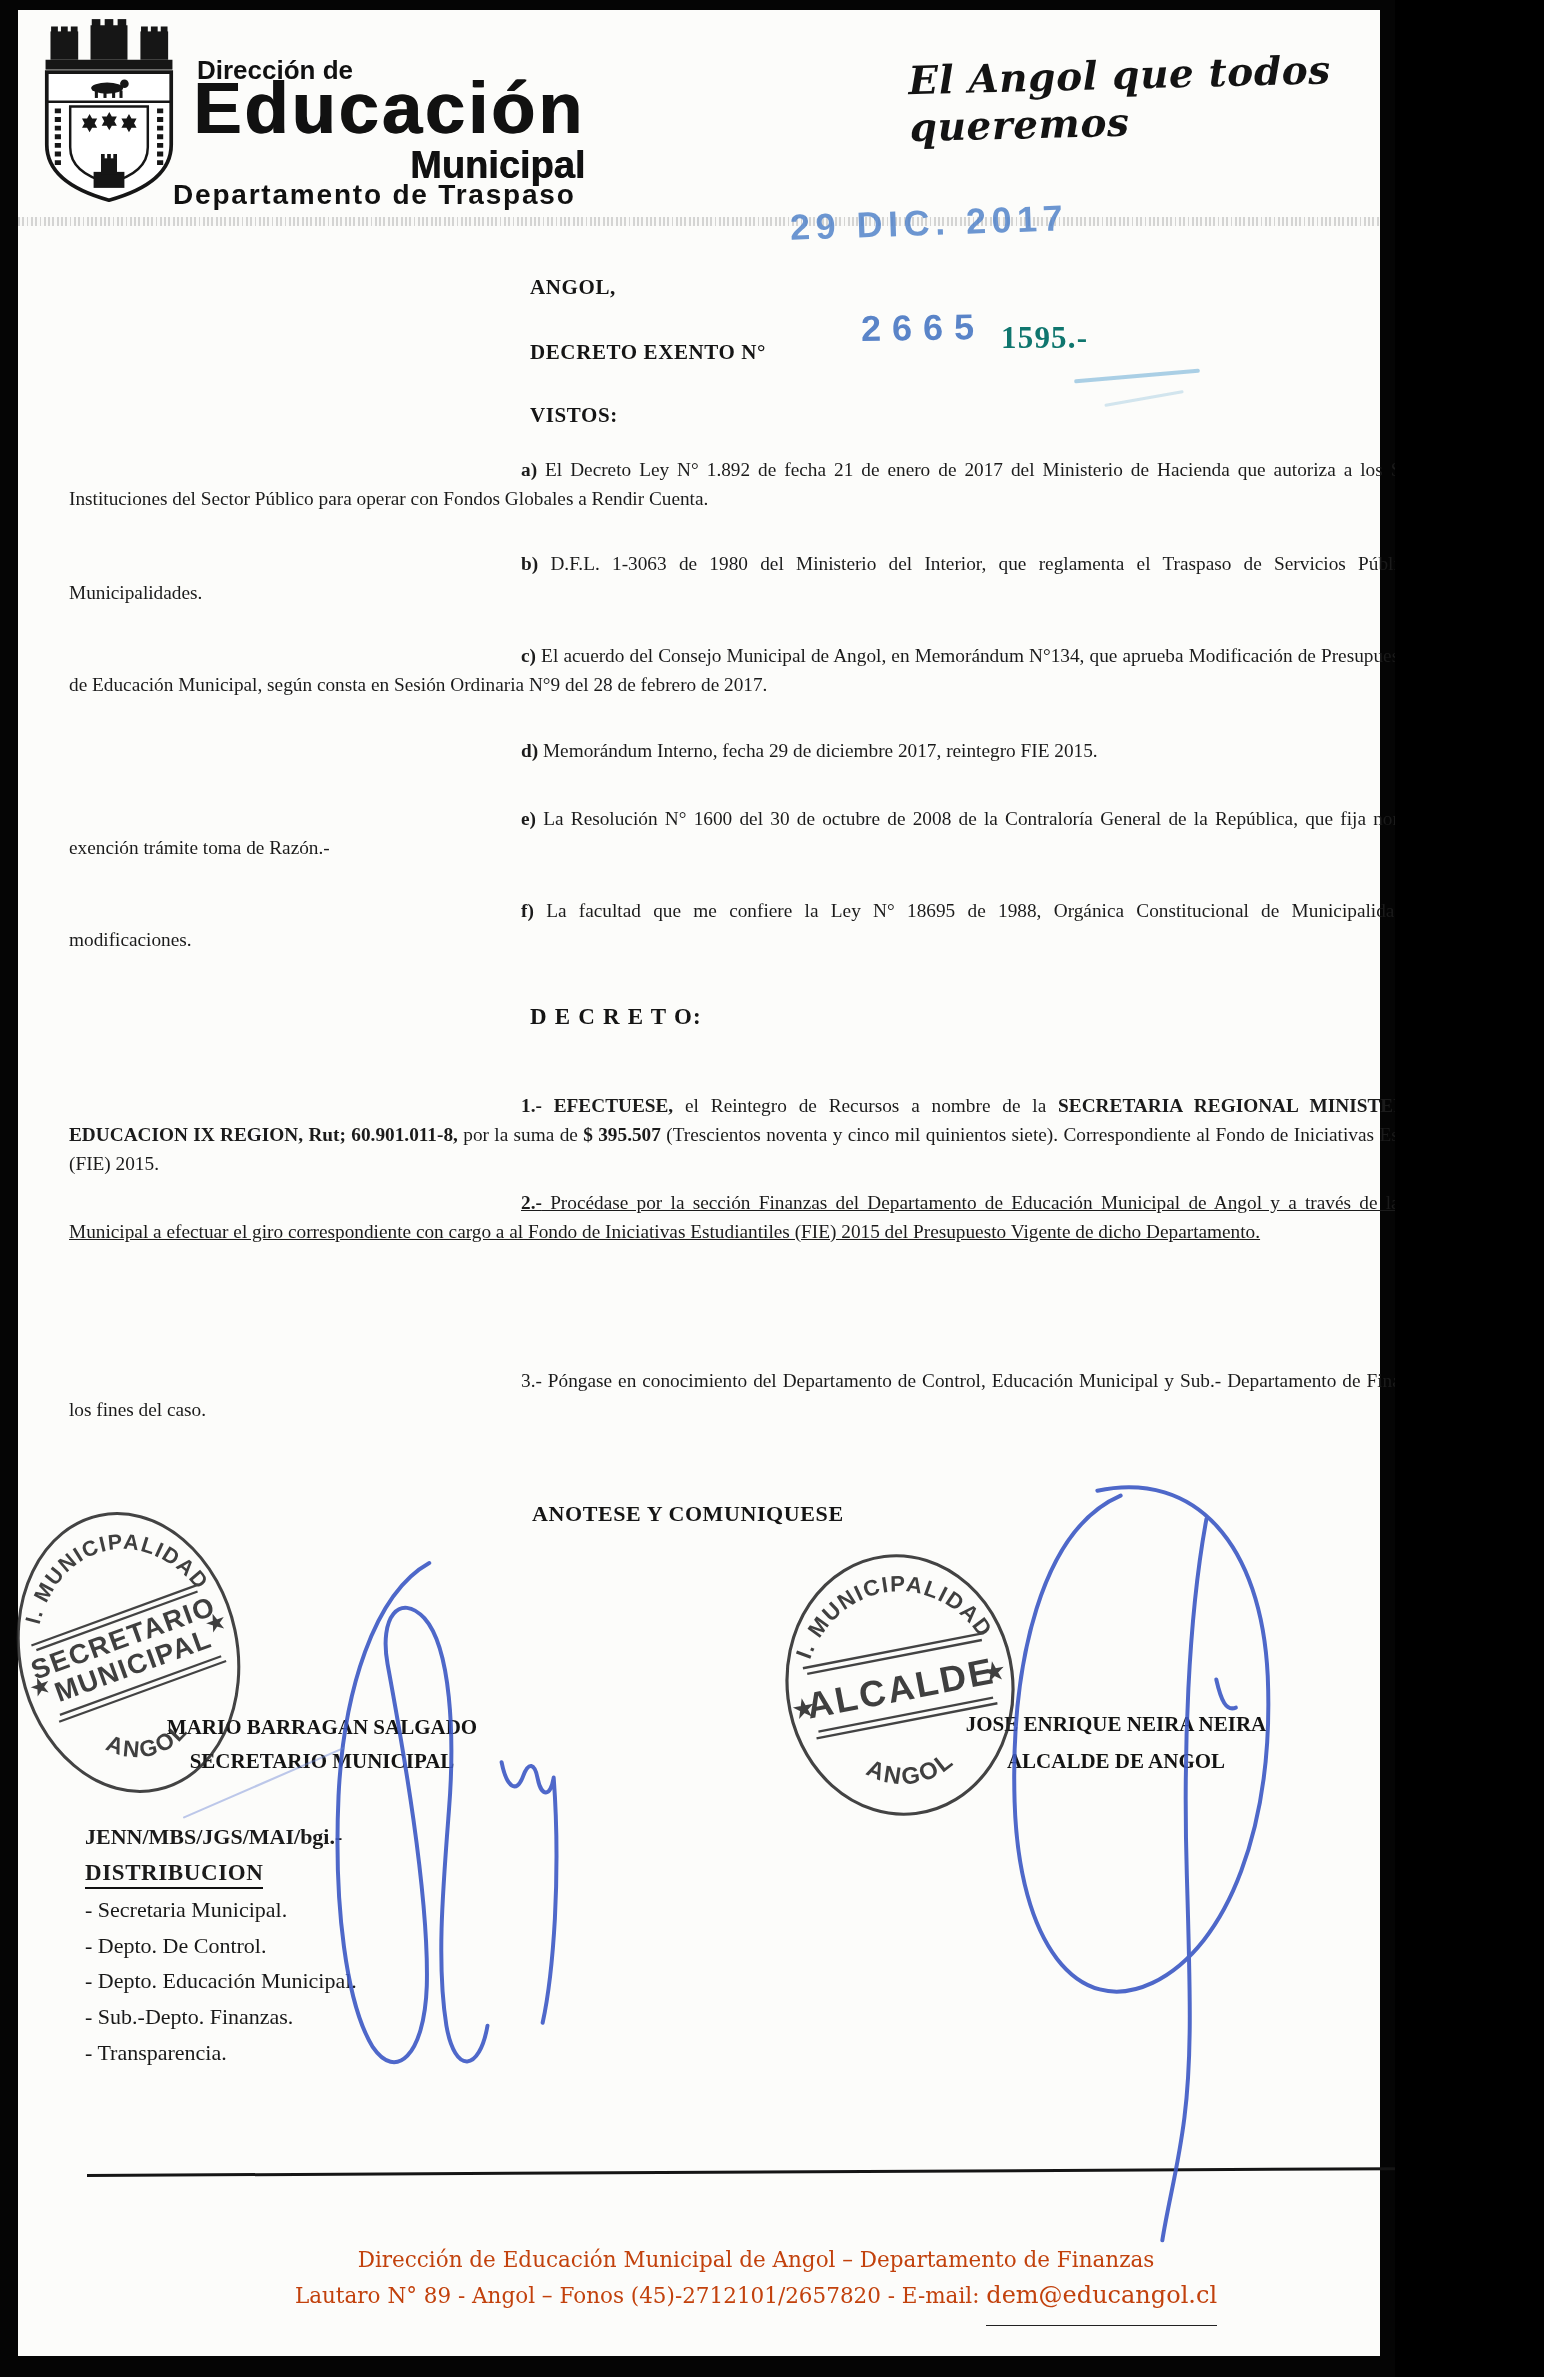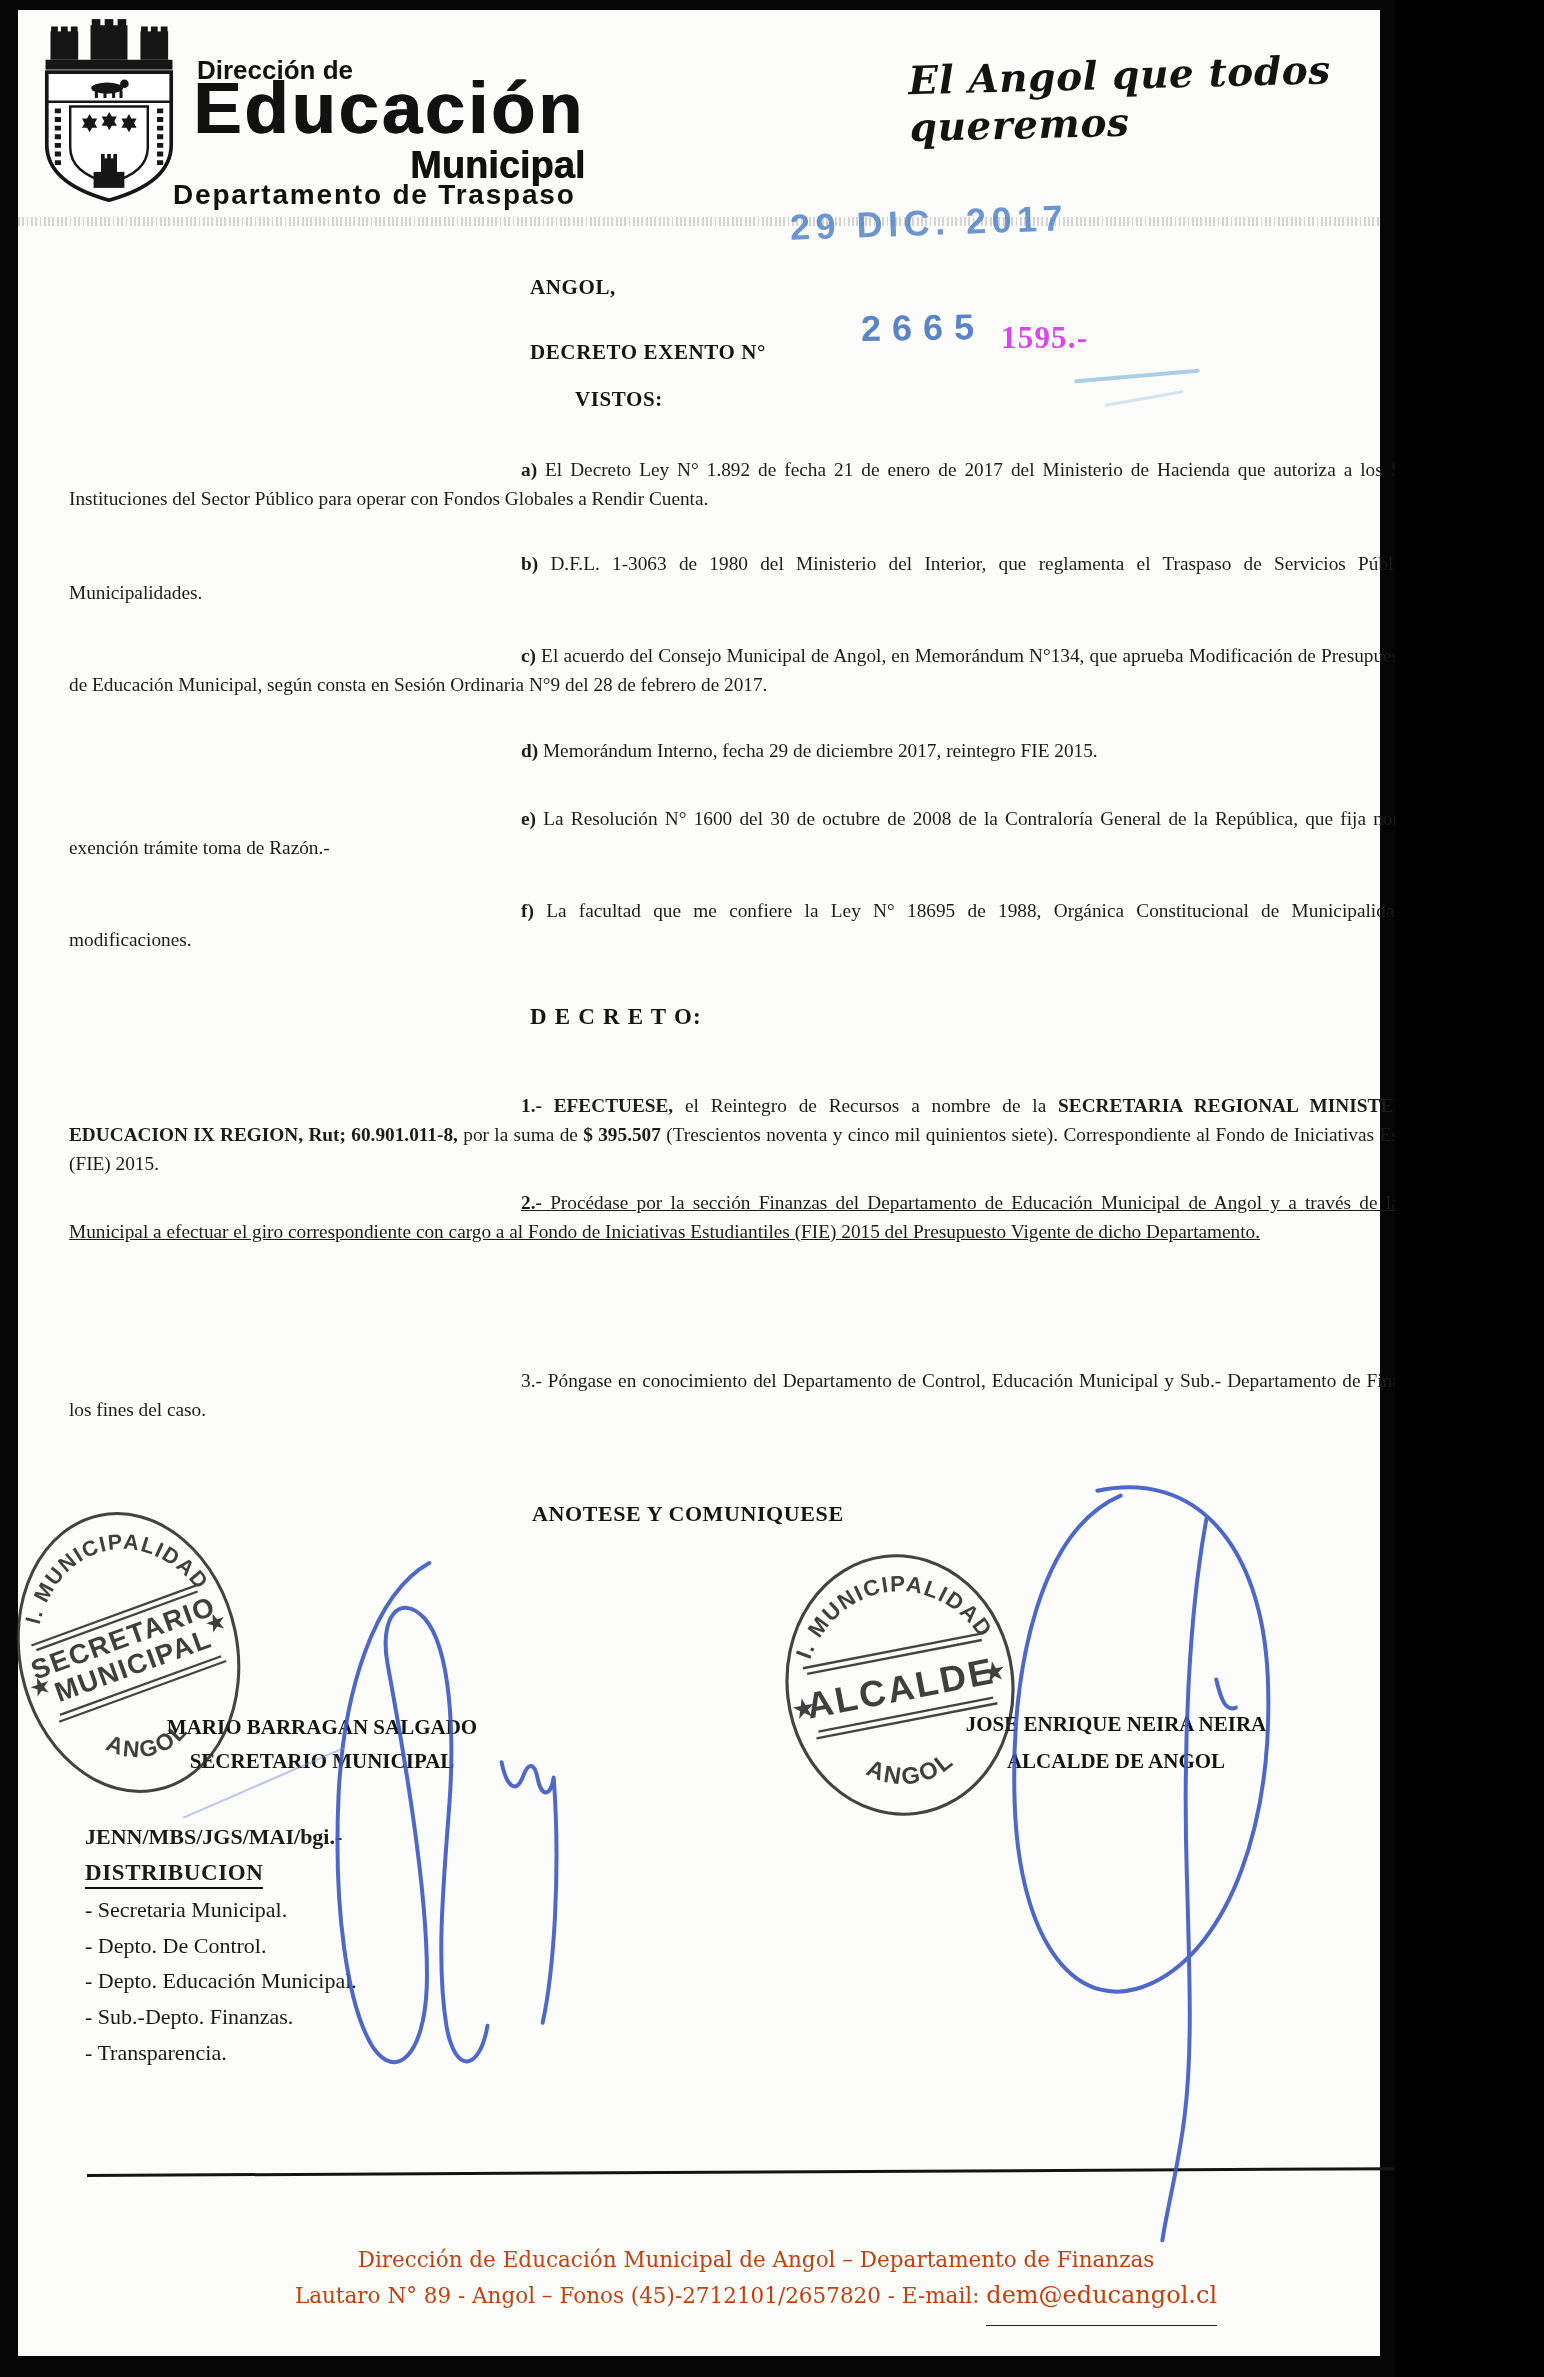--- a/index.html
+++ b/index.html
@@ -17,21 +17,21 @@
   .slogan{position:absolute;left:909px;top:51px;font:italic bold 39px/1.2 "DejaVu Serif",serif;
           color:#131313;transform:rotate(-1.5deg);letter-spacing:0.6px;}
   .dotted-band{position:absolute;left:18.4px;right:14.7px;top:217px;height:9.2px;opacity:.65;
      background:repeating-linear-gradient(90deg, rgba(140,140,140,.55) 0 1.8px, rgba(225,225,225,.15) 1.8px 4.3px);}
   
   .date-stamp{position:absolute;left:790px;top:205px;font:bold 36px/1 "Liberation Sans",sans-serif;
      color:#4d80c9;letter-spacing:5.5px;transform:rotate(-2deg);opacity:.82;}
   .num-stamp{position:absolute;left:861px;top:310px;font:bold 36px/1 "Liberation Sans",sans-serif;
      color:#3e70c0;letter-spacing:11px;transform:rotate(-1deg);opacity:.85;}
   .decree-number{position:absolute;left:1001px;top:322px;font:bold 31px/1 "Liberation Serif",serif;
-     color:#d946ef;letter-spacing:1.2px;}
+     color:#0f766e;letter-spacing:1.2px;}
   .swoosh1{position:absolute;left:1074px;top:374px;width:126px;height:3.7px;background:#8fc0dd;
      border-radius:1.8px;transform:rotate(-5deg);opacity:.75;}
   .swoosh2{position:absolute;left:1104px;top:397px;width:80px;height:2.5px;background:#a8cde2;
      border-radius:1.2px;transform:rotate(-10deg);opacity:.5;}
   
   .lab{position:absolute;left:530px;font:bold 21px/1.1 "Liberation Serif",serif;color:#151515;letter-spacing:0.6px;}
   .lab-decreto{font-size:23px;letter-spacing:1.2px;}
   .lab-closing{font-size:22px;}
   
   .para{position:absolute;left:69px;width:1410px;margin:0;text-align:justify;
@@ -118,21 +118,21 @@
   <div class="dotted-band"></div>
 
   <div class="date-stamp">29 DIC. 2017</div>
   <div class="num-stamp">2665</div>
   <div class="decree-number">1595.-</div>
   <div class="swoosh1"></div>
   <div class="swoosh2"></div>
 
   <div class="lab" style="top:276px;">ANGOL,</div>
   <div class="lab" style="top:341px;">DECRETO EXENTO N°</div>
-  <div class="lab" style="top:388px;margin-left:45px;">VISTOS:</div>
+  <div class="lab" style="top:404px;">VISTOS:</div>
 
   <p class="para" style="top:455px;"><span class="seg-b">a)</span><span> El Decreto Ley N° 1.892 de fecha 21 de enero de 2017 del Ministerio de Hacienda que autoriza a los Servicios e Instituciones del Sector Público para operar con Fondos Globales a Rendir Cuenta.</span></p>
   <p class="para" style="top:549px;"><span class="seg-b">b)</span><span> D.F.L. 1-3063 de 1980 del Ministerio del Interior, que reglamenta el Traspaso de Servicios Públicos a las Municipalidades.</span></p>
   <p class="para" style="top:641px;"><span class="seg-b">c)</span><span> El acuerdo del Consejo Municipal de Angol, en Memorándum N°134, que aprueba Modificación de Presupuesta del área de Educación Municipal, según consta en Sesión Ordinaria N°9 del 28 de febrero de 2017.</span></p>
   <p class="para" style="top:736px;"><span class="seg-b">d)</span><span> Memorándum Interno, fecha 29 de diciembre 2017, reintegro FIE 2015.</span></p>
   <p class="para" style="top:804px;"><span class="seg-b">e)</span><span> La Resolución N° 1600 del 30 de octubre de 2008 de la Contraloría General de la República, que fija normas sobre exención trámite toma de Razón.-</span></p>
   <p class="para" style="top:896px;"><span class="seg-b">f)</span><span> La facultad que me confiere la Ley N° 18695 de 1988, Orgánica Constitucional de Municipalidades y sus modificaciones.</span></p>
 
   <div class="lab lab-decreto" style="top:1004px;">D E C R E T O:</div>
   <p class="para" style="top:1091px;"><span class="seg-b">1.- EFECTUESE,</span><span> el Reintegro de Recursos a nombre de la </span><span class="seg-b">SECRETARIA REGIONAL MINISTERIAL DE EDUCACION IX REGION, Rut; 60.901.011-8,</span><span> por la suma de </span><span class="seg-b">$ 395.507</span><span> (Trescientos noventa y cinco mil quinientos siete). Correspondiente al Fondo de Iniciativas Estudiantiles (FIE) 2015.</span></p>

